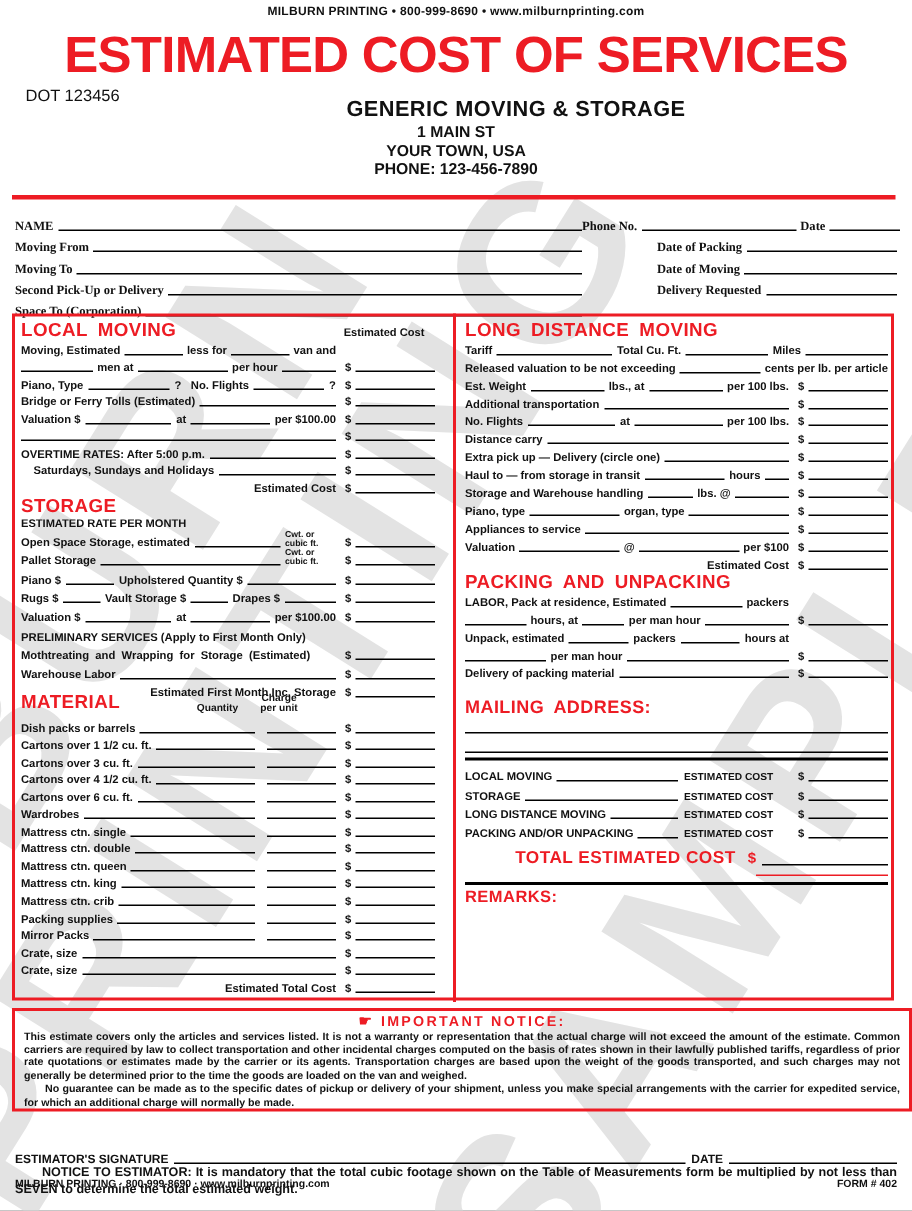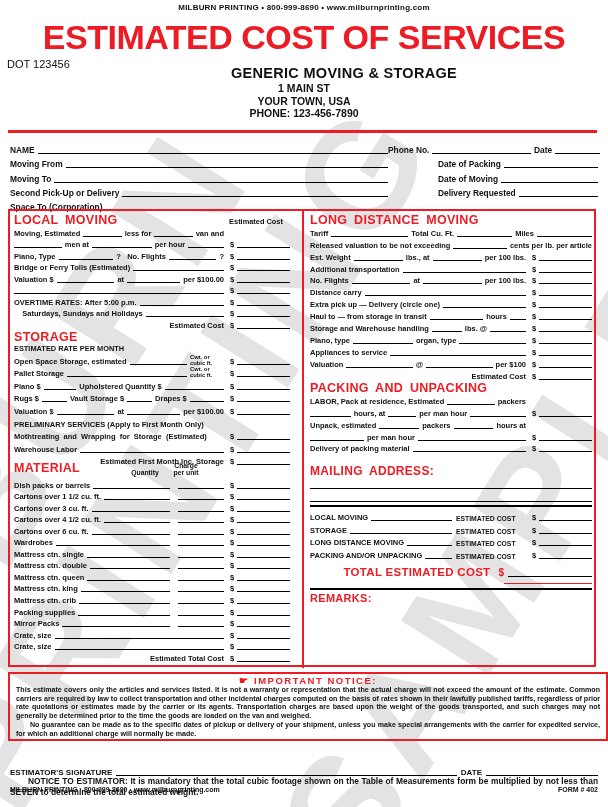--- a/index.html
+++ b/index.html
@@ -7,41 +7,41 @@
   .page{position:relative;width:608px;height:807px;background:#fff;overflow:hidden;
         font-family:"Liberation Sans",sans-serif;color:var(--ink);}
   .abs{position:absolute;}
   
   .wm{position:absolute;font-weight:900;font-size:150px;letter-spacing:10px;color:#e3e3e3;
       white-space:nowrap;transform:translate(-50%,-50%) rotate(-58deg);user-select:none;}
   
   .topline{top:3px;left:0;width:608px;text-align:center;font-size:8px;font-weight:700;letter-spacing:.2px;}
   .bigtitle{top:18px;left:0;width:608px;text-align:center;font-size:34px;font-weight:900;
             letter-spacing:-.5px;color:var(--red);}
-  .dot{top:58px;left:7px;font-size:11px;font-weight:400;}
+  .dot{top:58px;left:17px;font-size:11px;font-weight:400;}
   .company{top:65px;left:0;width:608px;text-align:center;font-size:14.5px;font-weight:900;letter-spacing:.3px;padding-left:40px;}
   .addr{top:82px;left:0;width:608px;text-align:center;font-size:10.5px;font-weight:700;line-height:12.5px;}
   .redrule{left:8px;width:589px;height:3px;background:var(--red);}
   
   .seg{white-space:pre;}
   .frow{display:flex;align-items:flex-end;font-size:7.5px;font-weight:700;}
   .lbl{flex:1;display:flex;align-items:flex-end;column-gap:3px;min-width:0;}
   .lbl.right{justify-content:flex-end;}
   .bl{border-bottom:1px solid #000;margin-bottom:1px;min-width:6px;}
   .dcell{flex:0 0 60px;margin-left:6px;display:flex;align-items:flex-end;}
   .dcell.hid{visibility:hidden;}
   .dcell .bl{flex:1 1 auto;}
   .ds{margin-right:3px;}
   .unit{flex:0 0 34px;font-size:5.8px;line-height:6px;font-weight:700;margin-left:3px;margin-bottom:0;}
   .mcharge{flex:0 0 46px;margin-left:8px;display:flex;align-items:flex-end;}
   .mcharge .bl{flex:1 1 auto;}
   .clabel{flex:0 0 70px;margin-left:4px;font-size:6.8px;white-space:pre;}
   
   #cust-rows{top:141px;left:10px;width:588px;}
-  .cust-row{display:flex;align-items:flex-end;height:14.2px;font-size:8.4px;font-weight:700;}
+  .cust-row{display:flex;align-items:flex-end;height:14.2px;font-size:8.4px;font-weight:700;font-family:Liberation Serif, serif;}
   .cl{flex:0 0 378px;display:flex;align-items:flex-end;column-gap:3px;}
   .cr{display:flex;align-items:flex-end;column-gap:3px;margin-left:auto;}
   
   .formbox{left:8px;top:209px;width:584px;height:454px;border:2.5px solid var(--red);}
   .vdivider{left:301.5px;top:209px;width:2.5px;height:459px;background:var(--red);}
   .rtitle{color:var(--red);font-weight:900;font-size:12.5px;letter-spacing:.3px;word-spacing:3px;}
   .smallhdr{font-size:7.4px;font-weight:700;}
   #lm-rows{top:226px;left:14px;width:276px;}   #lm-rows .frow{height:11.5px;}
   #st-rows{top:353px;left:14px;width:276px;}   #st-rows .frow{height:12.6px;justify-content:center;}
   #mat-rows{top:478px;left:14px;width:276px;}  #mat-rows .frow{height:11.55px;}

